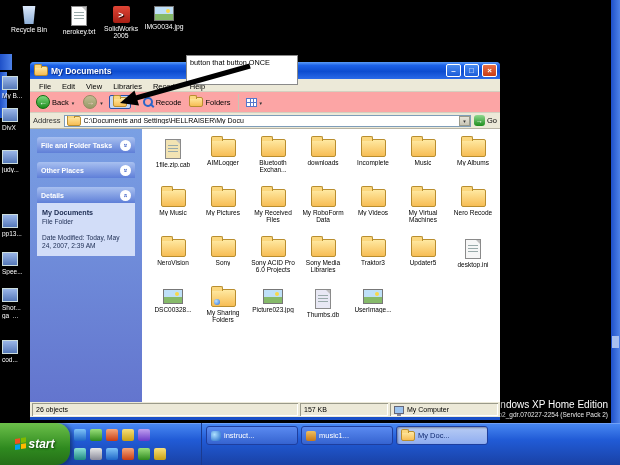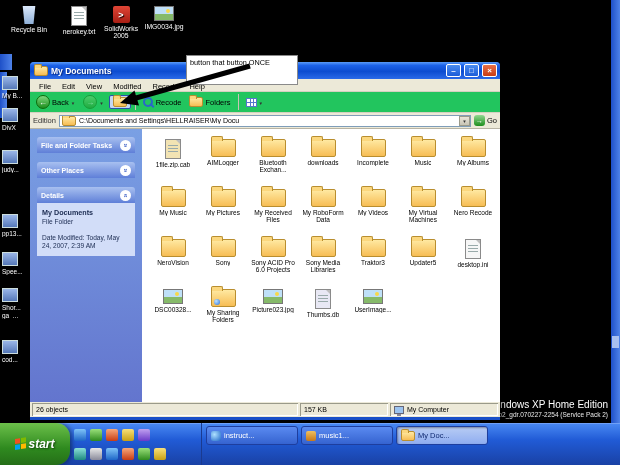--- a/index.html
+++ b/index.html
@@ -62,21 +62,21 @@
         text-align:center;background:linear-gradient(180deg,#4a8cf0,#1c5cd8)}
   .wbtn.close{background:linear-gradient(180deg,#e8704a,#c83c14)}
   .g-min::before{content:"\2013";font-weight:bold}
   .g-max::before{content:"\25A1"}
   .g-close::before{content:"\00D7";font-weight:bold}
 
   .menubar{height:13px;background:#ece9d8;border-bottom:1px solid #d4d0c0;display:flex;align-items:flex-end;
         padding:0 4px;gap:1px}
   .menubar span{padding:0 5px;font-size:7.5px}
 
-  .toolbar{height:21px;background:#22c55e;border-bottom:1px solid #d4d0c0;display:flex;align-items:center;
+  .toolbar{height:21px;background:#fca5a5;border-bottom:1px solid #d4d0c0;display:flex;align-items:center;
         padding:0 3px;gap:2px;font-size:7.5px}
   .tbtn{display:flex;align-items:center;gap:2px;padding:1px 3px;border-radius:2px}
   .circ{width:14px;height:14px;border-radius:50%;background:linear-gradient(180deg,#7ed87e,#1e8e1e);
         color:#fff;font-size:8px;font-weight:bold;display:flex;align-items:center;justify-content:center;
         border:1px solid #0c6c0c}
   .circ.dim{opacity:.45}
   .g-back::before{content:"\2190"}
   .g-fwd::before{content:"\2192"}
   .dd::before{content:"\25BC";font-size:4.5px;color:#333}
   .tbtn.up{border:1px solid #2a52a8;background:#c6d7f2;padding:1px 3px}
@@ -257,21 +257,21 @@
       <span class="ttl">My Documents</span>
       <span class="wbtn g-min"></span>
       <span class="wbtn g-max"></span>
       <span class="wbtn close g-close"></span>
     </div>
 
     <div class="menubar">
       <span>File</span>
       <span>Edit</span>
       <span>View</span>
-      <span>Modified</span>
+      <span>Libraries</span>
       <span>Recode</span>
       <span>Help</span>
     </div>
 
     <div class="toolbar">
       <div class="tbtn">
         <span class="circ g-back"></span>
         <span>Back</span>
         <span class="dd"></span>
       </div>
@@ -294,21 +294,21 @@
         <span>Folders</span>
       </div>
       <div class="sep"></div>
       <div class="tbtn">
         <span class="ic-views"></span>
         <span class="dd"></span>
       </div>
     </div>
 
     <div class="addressbar">
-      <span class="addr-label">Edition</span>
+      <span class="addr-label">Address</span>
       <div class="addr-combo">
         <span class="fold sm"></span>
         <span class="addr-text">C:\Documents and Settings\HELLRAISER\My Docu</span>
         <span class="addr-drop">
             <span class="dd"></span>
           </span>
       </div>
       <div class="go-wrap">
         <span class="go-circ"></span>
         <span>Go</span>

